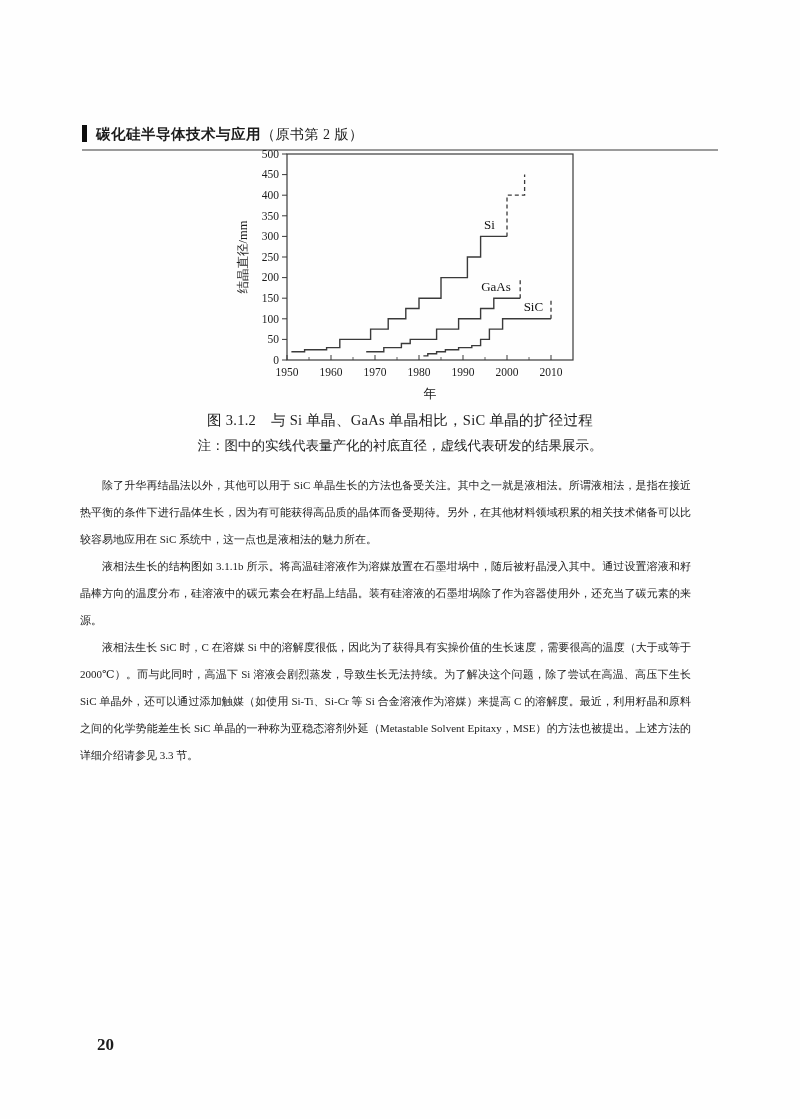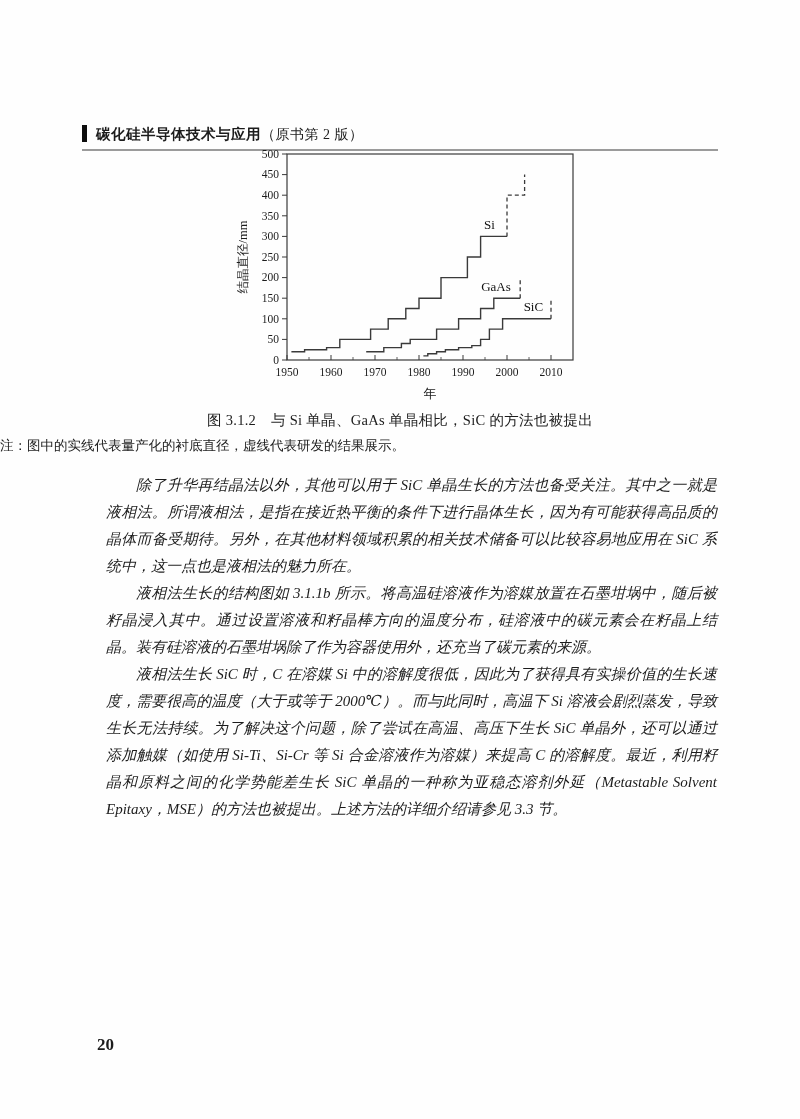--- a/index.html
+++ b/index.html
@@ -9,23 +9,23 @@
   }
   
   .hdr{position:absolute;left:82px;top:83px;width:636px;border-bottom:2px solid #9b9b9b;padding-bottom:5px;white-space:nowrap;margin-top:42px;}
   .hdr-bar{display:inline-block;width:5px;height:17px;background:#0d0d0d;margin-right:9px;vertical-align:-3px;}
   .hdr-title{font-family:"Liberation Sans","DejaVu Sans",sans-serif;font-weight:bold;font-size:14.5px;letter-spacing:.5px;}
   .hdr-paren{font-size:14px;letter-spacing:.5px;}
   
   .fig{position:absolute;top:144px;left:0;width:800px;text-align:center;}
   .fig svg{display:inline-block;margin-left:18px;font-family:"Liberation Serif","DejaVu Serif",serif;}
   .caption{position:absolute;top:411px;left:0;width:800px;text-align:center;font-size:14.5px;letter-spacing:.3px;}
-  .fignote{position:absolute;top:437px;left:0;width:800px;font-size:13.5px;color:#222;}
+  .fignote{position:absolute;top:437px;left:0;width:800px;text-align:center;font-size:13.5px;color:#222;}
   
-  .bodytext{position:absolute;top:472px;left:106px;width:611px;font-size:15px;line-height:27px;text-align:justify;font-style:italic;}
+  .bodytext{position:absolute;top:472px;left:80px;width:611px;font-size:11px;line-height:27px;text-align:justify;}
   .bodytext p{margin:0;text-indent:2em;}
   
   .pagenum{position:absolute;left:97px;top:1035px;font-size:17px;font-weight:bold;}
 </style>
 </head>
 <body>
 
 <div class="page">
 
   <div class="hdr">
@@ -84,21 +84,21 @@
         <text x="256.4" y="84.98400000000001" text-anchor="middle" font-size="13" fill="#111">Si</text>
         <polyline points="133.2,207.76 150.8,207.76 150.8,203.64 168.4,203.64 168.4,199.52 177.2,199.52 177.2,195.4 203.6,195.4 203.6,185.1 225.6,185.1 225.6,174.8 247.60000000000002,174.8 247.60000000000002,164.5 260.79999999999995,164.5 260.79999999999995,154.2 287.2,154.2" fill="none" stroke="#3a3a3a" stroke-width="1.4"></polyline>
         <polyline points="287.2,154.2 287.2,133.6" fill="none" stroke="#3a3a3a" stroke-width="1.3" stroke-dasharray="4 3"></polyline>
         <text x="263" y="146.784" text-anchor="middle" font-size="13" fill="#111">GaAs</text>
         <polyline points="190.4,211.88 194.8,211.88 194.8,209.82 203.6,209.82 203.6,207.76 212.4,207.76 212.4,205.7 225.6,205.7 225.6,203.64 238.8,203.64 238.8,201.57999999999998 247.60000000000002,201.57999999999998 247.60000000000002,195.4 256.4,195.4 256.4,185.1 269.6,185.1 269.6,174.8 318,174.8" fill="none" stroke="#3a3a3a" stroke-width="1.4"></polyline>
         <polyline points="318,174.8 318,154.2" fill="none" stroke="#3a3a3a" stroke-width="1.3" stroke-dasharray="4 3"></polyline>
         <text x="300.4" y="166.56" text-anchor="middle" font-size="13" fill="#111">SiC</text>
       </svg>
   </div>
 
-  <div class="caption">图 3.1.2　与 Si 单晶、GaAs 单晶相比，SiC 的方法也被提出</div>
+  <div class="caption">图 3.1.2　与 Si 单晶、GaAs 单晶相比，SiC 单晶的扩径过程</div>
   <div class="fignote">注：图中的实线代表量产化的衬底直径，虚线代表研发的结果展示。</div>
 
   <div class="bodytext">
     <p>除了升华再结晶法以外，其他可以用于 SiC 单晶生长的方法也备受关注。其中之一就是液相法。所谓液相法，是指在接近热平衡的条件下进行晶体生长，因为有可能获得高品质的晶体而备受期待。另外，在其他材料领域积累的相关技术储备可以比较容易地应用在 SiC 系统中，这一点也是液相法的魅力所在。</p>
     <p>液相法生长的结构图如 3.1.1b 所示。将高温硅溶液作为溶媒放置在石墨坩埚中，随后被籽晶浸入其中。通过设置溶液和籽晶棒方向的温度分布，硅溶液中的碳元素会在籽晶上结晶。装有硅溶液的石墨坩埚除了作为容器使用外，还充当了碳元素的来源。</p>
     <p>液相法生长 SiC 时，C 在溶媒 Si 中的溶解度很低，因此为了获得具有实操价值的生长速度，需要很高的温度（大于或等于 2000℃）。而与此同时，高温下 Si 溶液会剧烈蒸发，导致生长无法持续。为了解决这个问题，除了尝试在高温、高压下生长 SiC 单晶外，还可以通过添加触媒（如使用 Si-Ti、Si-Cr 等 Si 合金溶液作为溶媒）来提高 C 的溶解度。最近，利用籽晶和原料之间的化学势能差生长 SiC 单晶的一种称为亚稳态溶剂外延（Metastable Solvent Epitaxy，MSE）的方法也被提出。上述方法的详细介绍请参见 3.3 节。</p>
   </div>
 
   <div class="pagenum">20</div>
 

